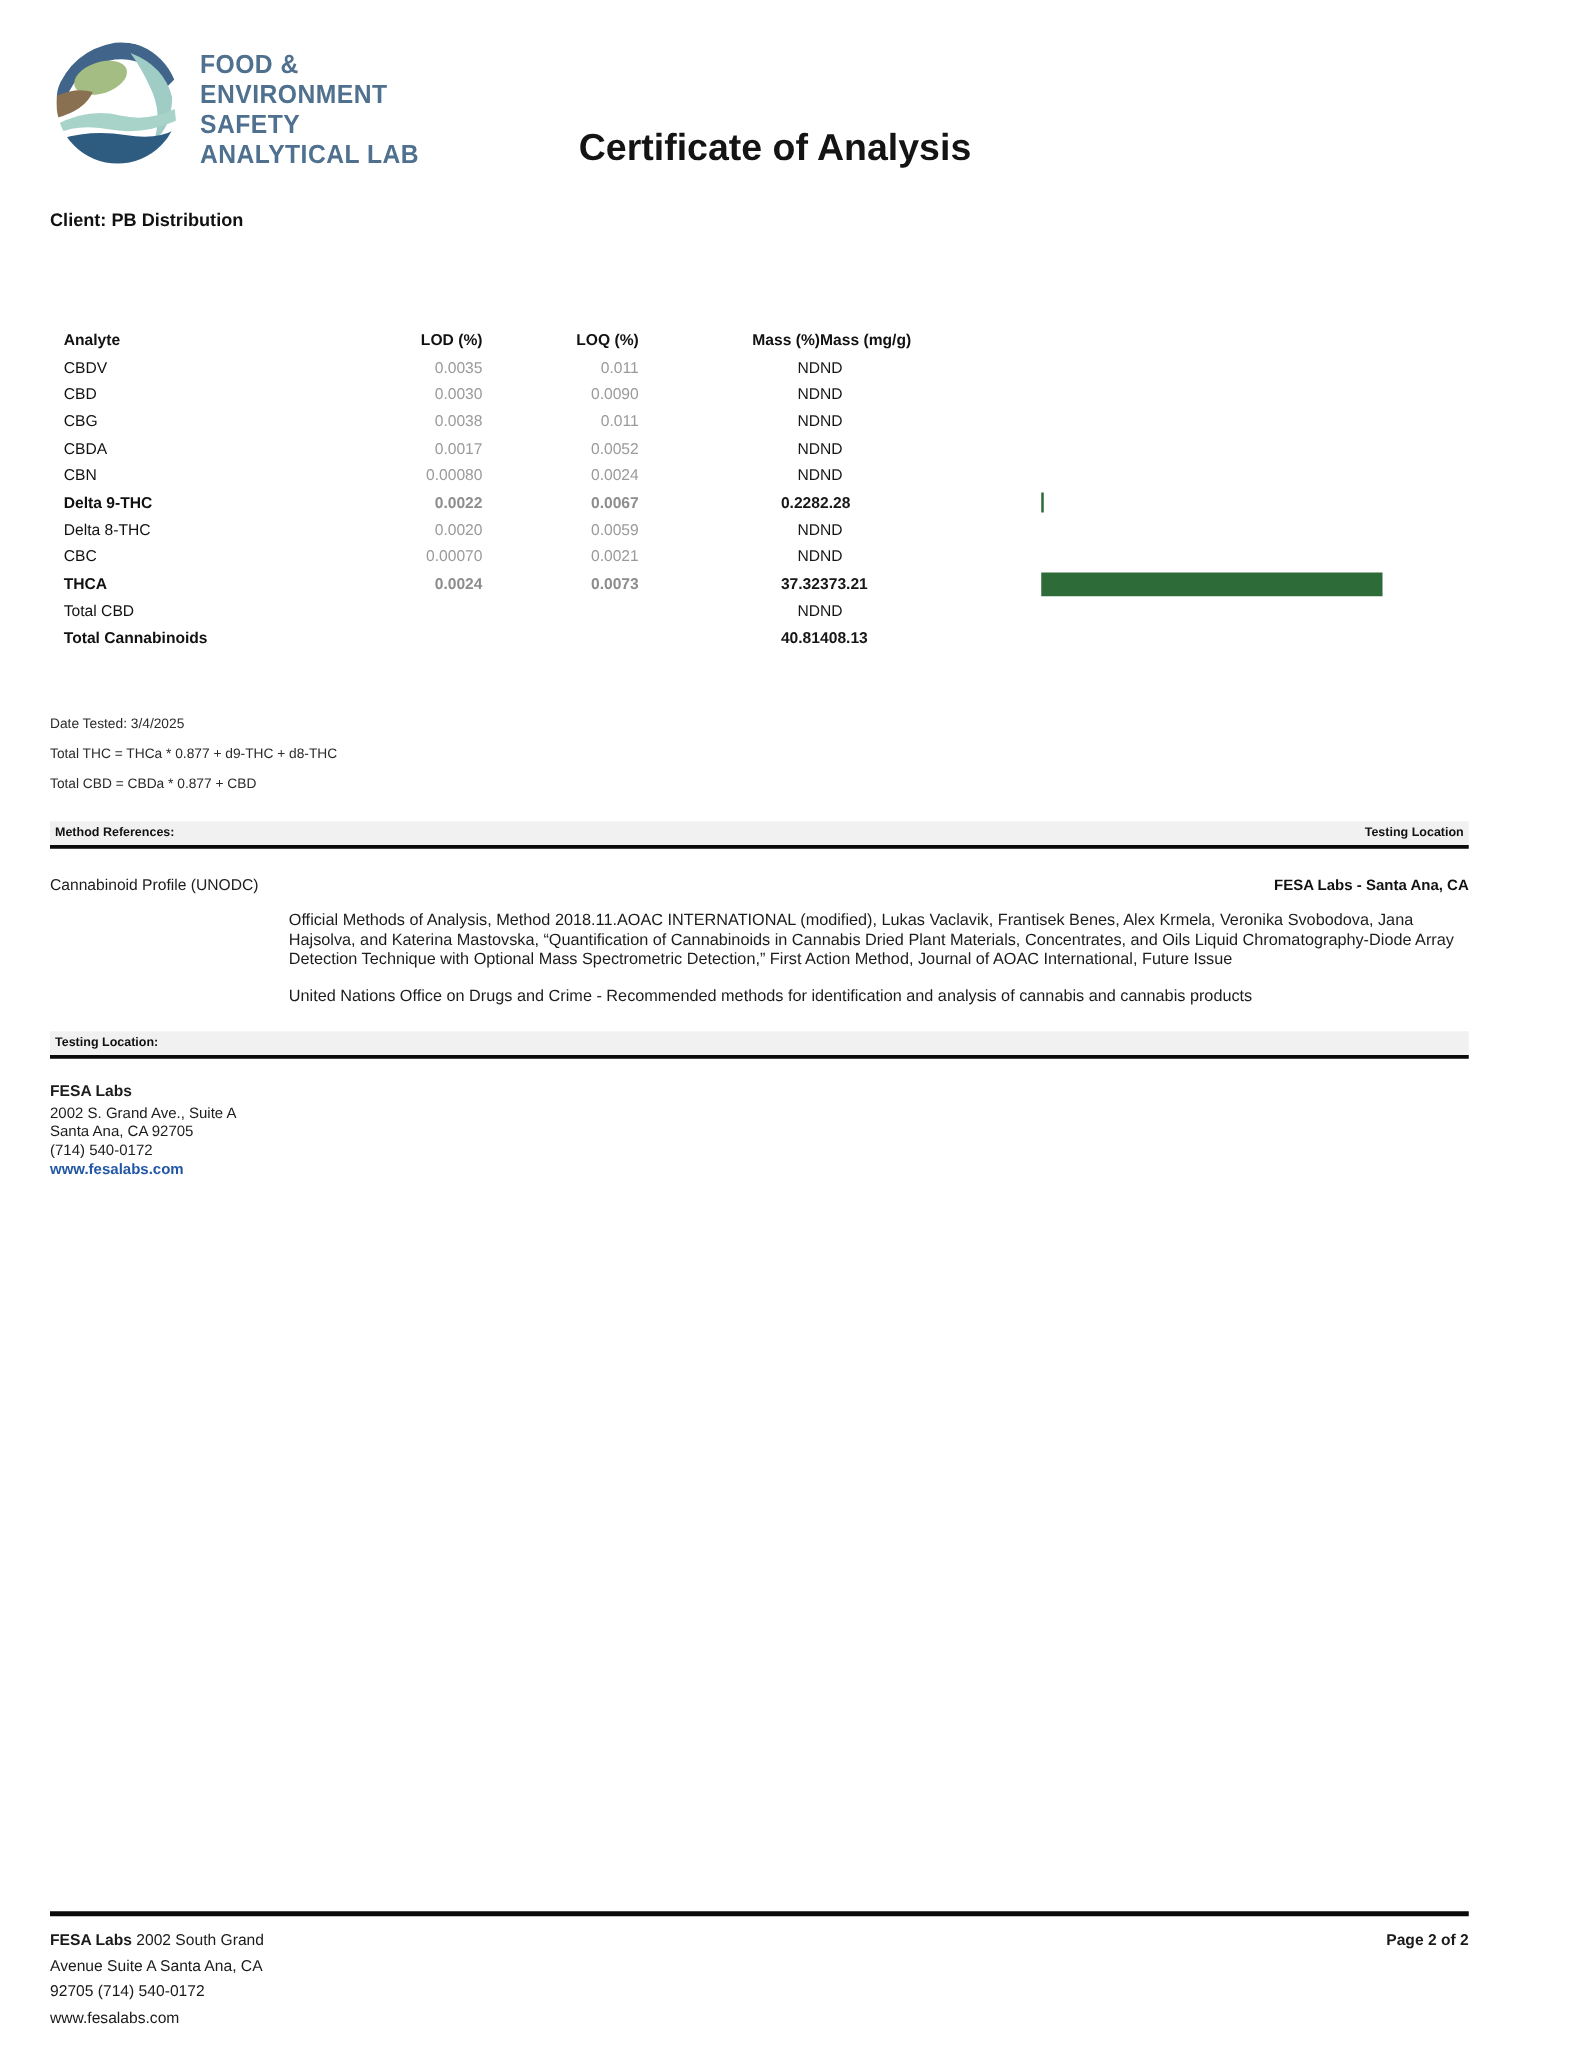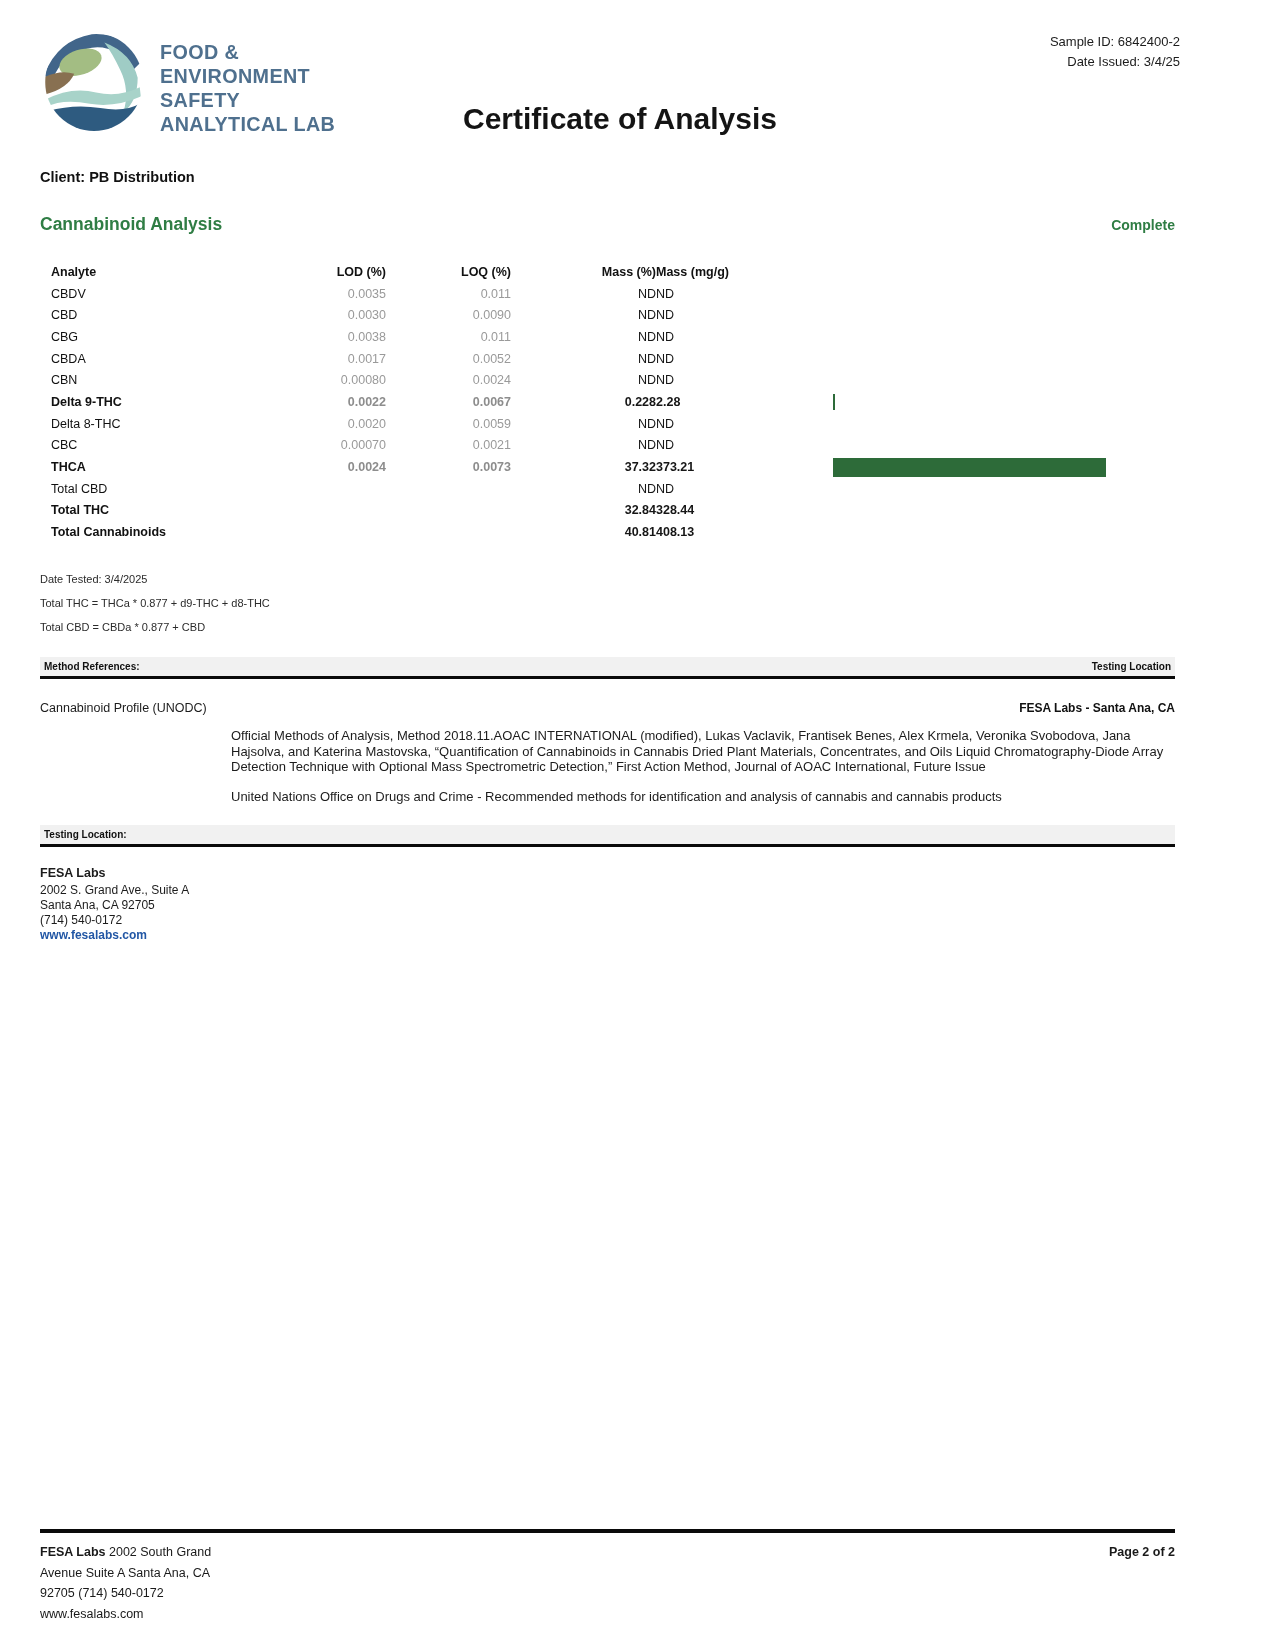--- a/index.html
+++ b/index.html
@@ -87,31 +87,23 @@
     <div class="logo-text" style="color: rgb(79, 112, 142);">
       <div>FOOD &amp;</div>
       <div>ENVIRONMENT</div>
       <div>SAFETY</div>
       <div>ANALYTICAL LAB</div>
     </div>
   </div>
 
   <div class="doc-title">Certificate of Analysis</div>
 
-  <div class="meta">
-    <div>Sample ID: 6842400-2</div>
-    <div>Date Issued: 3/4/25</div>
-  </div>
 
   <div class="client">Client: PB Distribution</div>
 
-  <div class="section-head">
-    <div class="section-title" style="color: rgb(47, 125, 68);">Cannabinoid Analysis</div>
-    <div class="section-status" style="color: rgb(47, 125, 68);">Complete</div>
-  </div>
 
   <div class="table">
     <div class="trow thead">
       <div class="tcell c-analyte">Analyte</div>
       <div class="tcell c-lod">LOD (%)</div>
       <div class="tcell c-loq">LOQ (%)</div>
       <div class="tcell c-mass">Mass (%)</div>
       <div class="tcell c-mgg">Mass (mg/g)</div>
     </div>
     <div>
@@ -181,27 +173,20 @@
           <div class="mass-bar" style="background: rgb(45, 107, 57); width: 273px;"></div>
         </div>
         <div class="trow">
           <div class="tcell c-analyte">Total CBD</div>
           <div class="tcell c-lod"></div>
           <div class="tcell c-loq"></div>
           <div class="tcell c-mass">ND</div>
           <div class="tcell c-mgg">ND</div>
         </div>
         <div class="trow brow">
-          <div class="tcell c-analyte">Total THC</div>
-          <div class="tcell c-lod"></div>
-          <div class="tcell c-loq"></div>
-          <div class="tcell c-mass">32.84</div>
-          <div class="tcell c-mgg">328.44</div>
-        </div>
-        <div class="trow brow">
           <div class="tcell c-analyte">Total Cannabinoids</div>
           <div class="tcell c-lod"></div>
           <div class="tcell c-loq"></div>
           <div class="tcell c-mass">40.81</div>
           <div class="tcell c-mgg">408.13</div>
         </div>
       </div>
   </div>
 
   <div class="notes">

